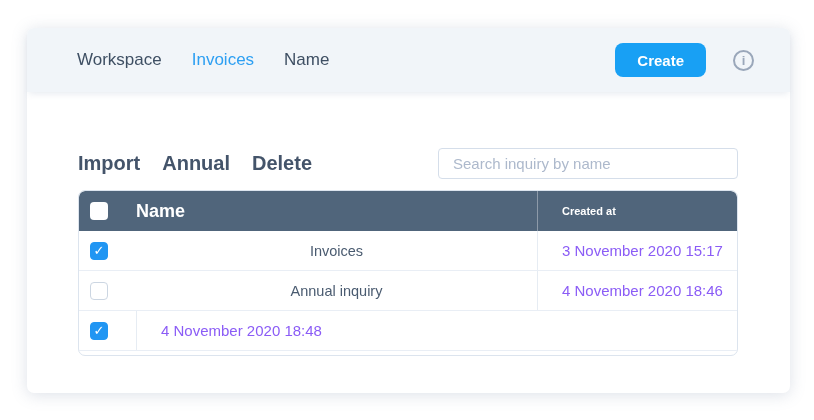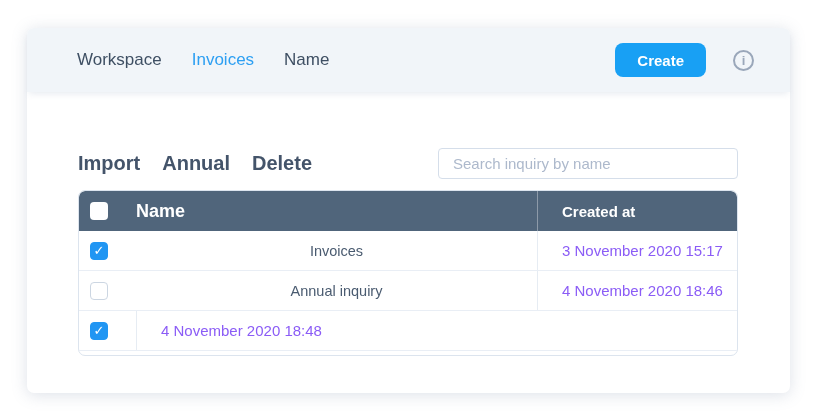--- a/index.html
+++ b/index.html
@@ -106,21 +106,21 @@
     display: flex;
     align-items: center;
     height: 40px;
   }
   .thead {
     background: #50657b;
     border-radius: 6px 6px 0 0;
   }
   .thead .col-name { color: #ffffff; font-weight: 700; font-size: 18px; }
   .thead .col-created {
-    color: #ffffff; font-weight: 700; font-size: 15px;
+    color: #ffffff; font-weight: 700; font-size: 11px;
     border-left: 1px solid rgba(255,255,255,0.35);
   }
   .cell-check {
     width: 57px;
     padding-left: 11px;
     display: flex;
     align-items: center;
     flex-shrink: 0;
   }
   .col-name {

